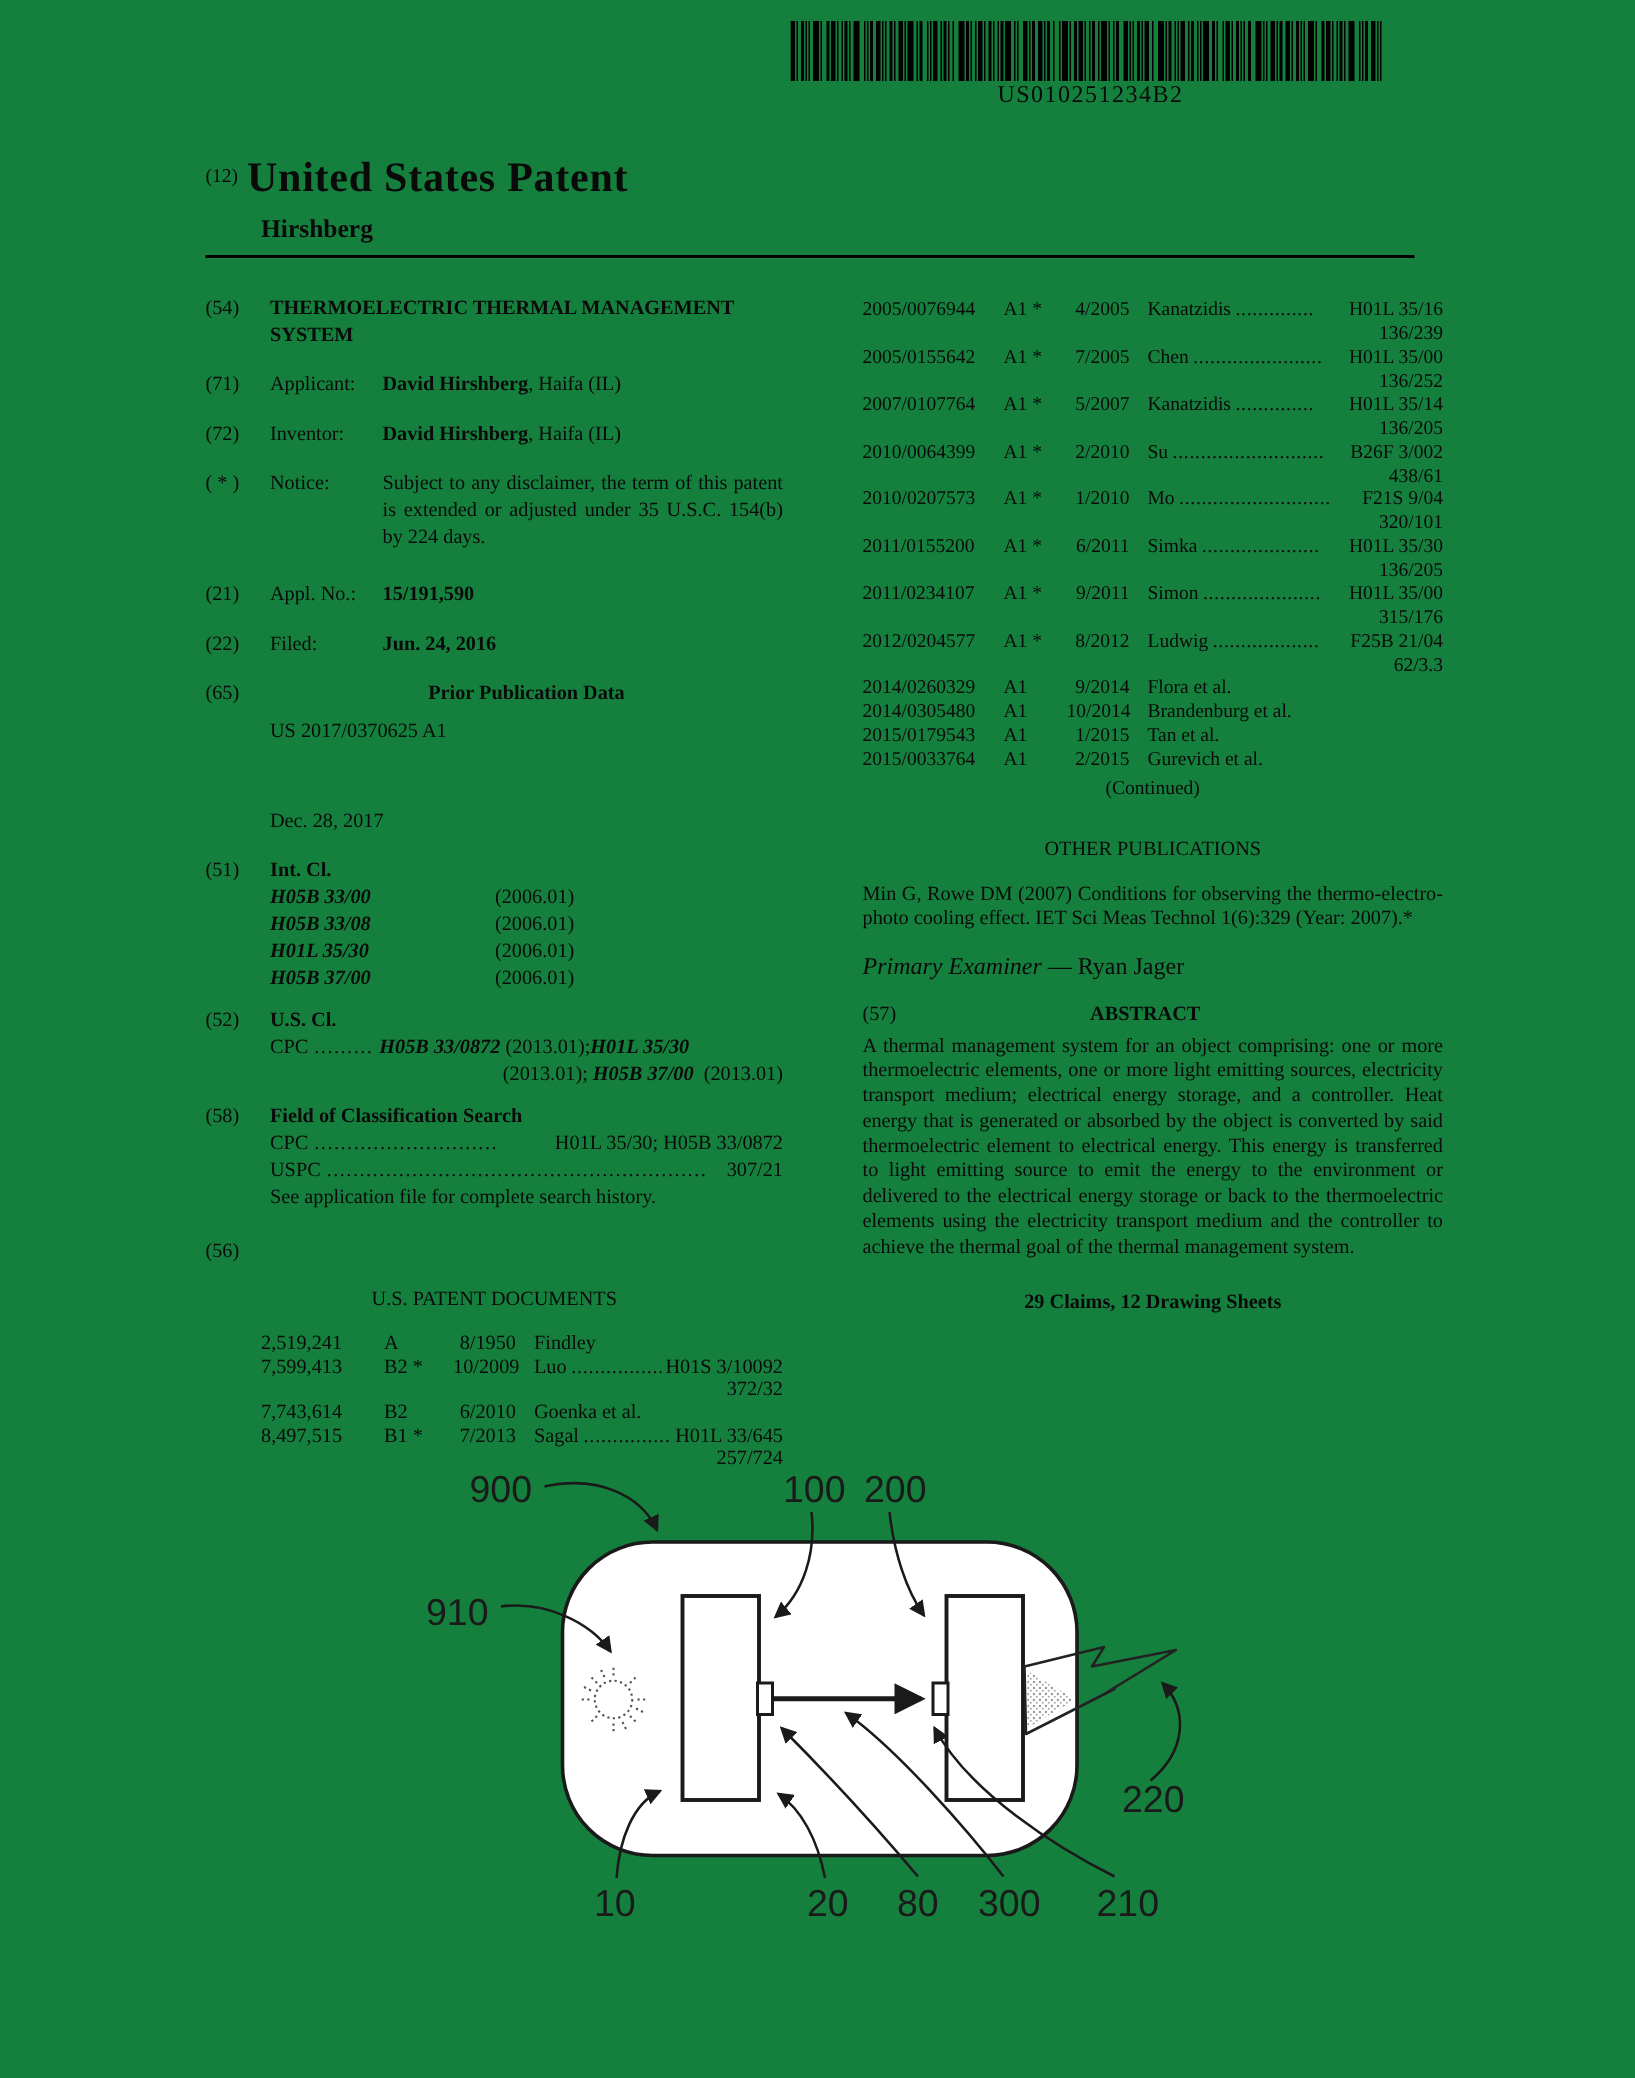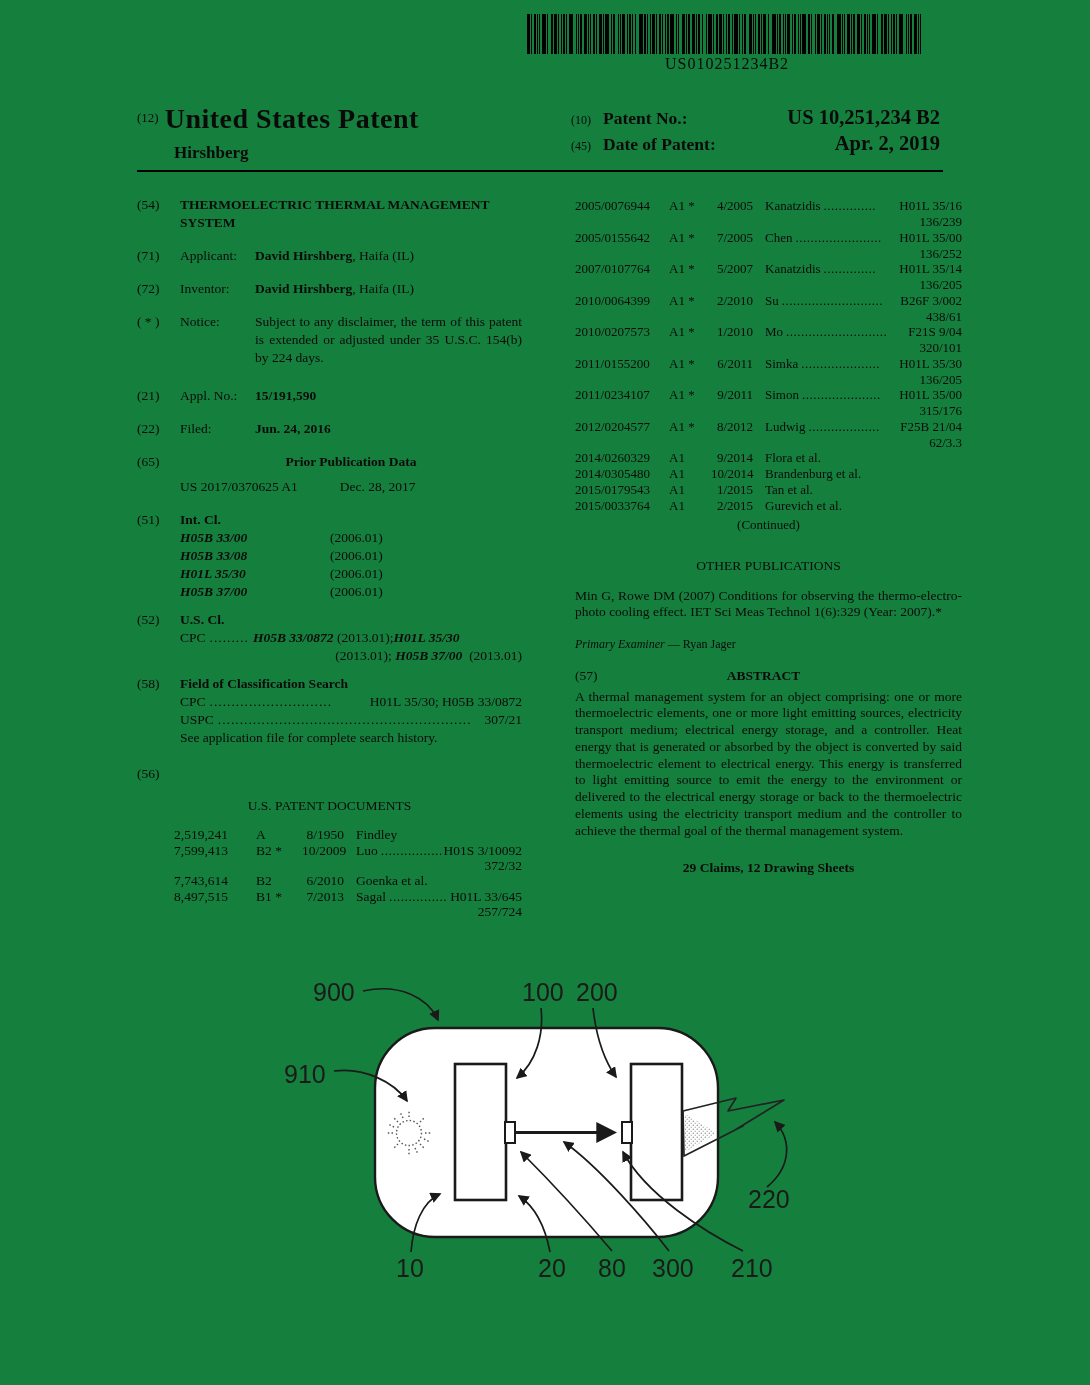--- a/index.html
+++ b/index.html
@@ -27,41 +27,41 @@
   .col-right{position:absolute;left:575px;top:198px;width:387px;font-size:13px;line-height:15.5px;}
   .sec{display:flex;margin-bottom:15px;}
   .sec-num{width:43px;flex:none;}
   .sec-body{flex:1;min-width:0;}
   .sec-label{width:75px;flex:none;}
   .bold{font-weight:bold;}
   .bi{font-weight:bold;font-style:italic;}
   .just{text-align:justify;}
   .center-head{text-align:center;font-weight:bold;}
   .title54{font-weight:bold;width:300px;}
-  .pubdata{display:flex;gap:42px;margin-top:7px;}
+  .pubdata{display:flex;gap:42px;margin-top:7px;flex-direction:column;}
   .intcl-row{display:grid;grid-template-columns:150px auto;}
   .cpc-l1{display:flex;white-space:nowrap;}
   .cpc-l2{text-align:right;white-space:nowrap;}
   .leader-line{display:flex;min-width:0;white-space:nowrap;}
   .leader-dots{flex:1 1 auto;overflow:hidden;margin:0 4px;letter-spacing:1px;}
   
   .ref-table{margin-top:6px;}
   .ref-row{display:grid;grid-template-columns:82px 46px 54px 1fr;line-height:15px;margin-bottom:0.5px;}
   .col-right .ref-row{grid-template-columns:94px 42px 54px 1fr;line-height:15.5px;}
   .ref-date{text-align:right;padding-right:12px;}
   .ref-rest{display:flex;min-width:0;}
   .ref-name{white-space:nowrap;}
   .ref-dots{flex:1 1 auto;overflow:hidden;white-space:nowrap;margin:0 3px;letter-spacing:0.5px;}
   .ref-cls{white-space:nowrap;}
   .ref-cont{text-align:right;line-height:15px;}
   .col-right .ref-cont{line-height:15.5px;}
   .continued{text-align:center;margin-top:3px;}
   .opubs-head{text-align:center;margin:26px 0 14px 0;font-size:13.5px;}
   .opubs-text{text-align:justify;line-height:16.5px;font-size:13.5px;}
-  .examiner{margin-top:16px;font-size:12px;}
+  .examiner{margin-top:16px;font-size:16px;}
   .examiner .it{font-style:italic;}
   .abstract-head{display:flex;margin-top:16px;font-size:13.5px;}
   .abstract-head .n{width:90px;}
   .abstract-head .h{flex:1;text-align:center;font-weight:bold;padding-right:100px;}
   .abstract-text{margin-top:5px;text-align:justify;font-size:13.5px;line-height:16.8px;}
   .claims-line{text-align:center;font-weight:bold;margin-top:20px;font-size:13.5px;}
   
   .figure-svg{position:absolute;left:263px;top:958px;width:562px;height:345px;}
   .fig-label{font-family:"Liberation Sans",sans-serif;font-size:25px;fill:#1a1a1a;}
 </style>
@@ -194,32 +194,20 @@
         <rect x="393" y="0" width="1" height="40" fill="#000"></rect>
       </svg>
     <div class="barcode-text">US010251234B2</div>
   </div>
 
   <div class="hdr-left">
     <span class="hdr-num">(12)</span><span class="hdr-title">United States Patent</span>
   </div>
   <div class="hdr-surname">Hirshberg</div>
 
-  <div class="hdr-right">
-    <div class="hdr-row">
-      <span class="n">(10)</span>
-      <span class="lab">Patent No.:</span>
-      <span class="val">US 10,251,234 B2</span>
-    </div>
-    <div class="hdr-row">
-      <span class="n">(45)</span>
-      <span class="lab">Date of Patent:</span>
-      <span class="val">Apr. 2, 2019</span>
-    </div>
-  </div>
   <div class="rule"></div>
 
   <div class="col-left">
 
     <div class="sec">
       <span class="sec-num">(54)</span>
       <span class="sec-body title54">THERMOELECTRIC THERMAL MANAGEMENT SYSTEM</span>
     </div>
 
     <div class="sec">

